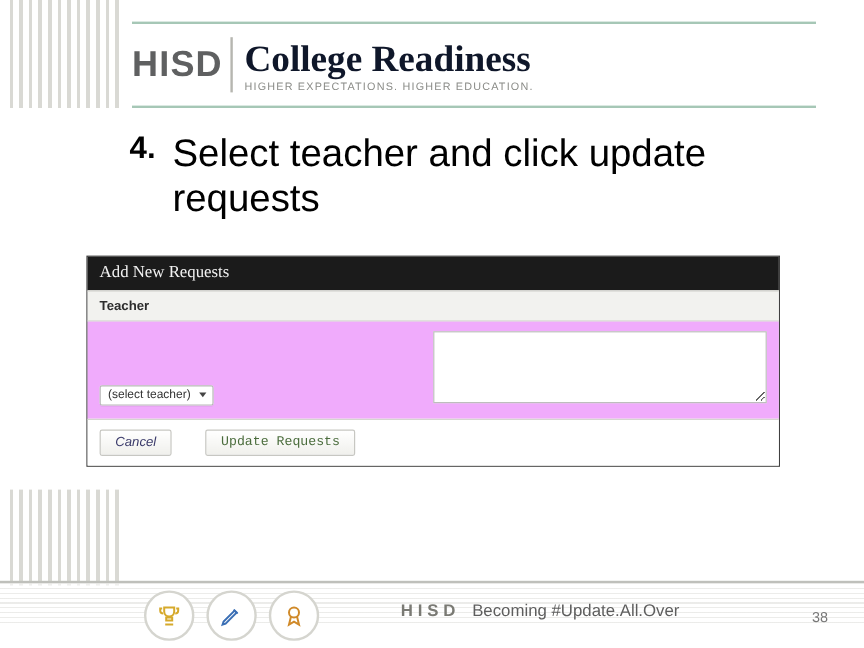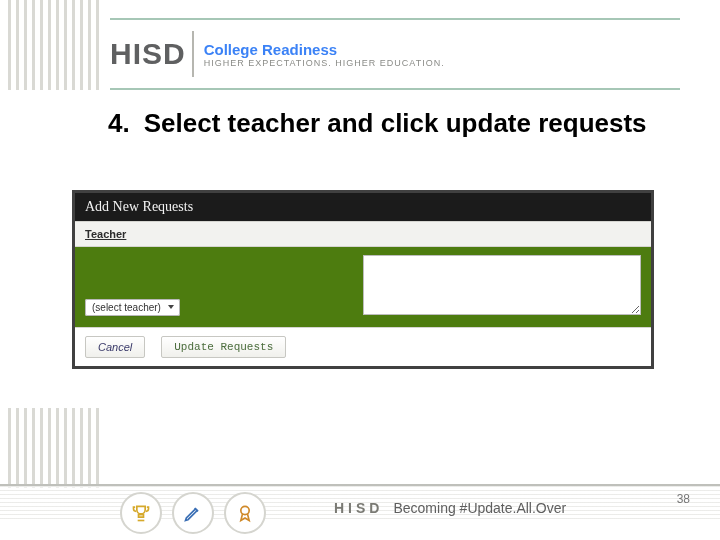--- a/index.html
+++ b/index.html
@@ -51,23 +51,23 @@
     letter-spacing: 1px;
     color: #5f6061;
   }
   .logo-divider {
     width: 2px;
     height: 46px;
     background: #b6b6b0;
     margin: 0 10px 0 6px;
   }
   .logo-title {
-    font-family: Liberation Sans, sans-serif;
-    font-size: 15px;
-    color: #3b82f6;
+    font-family: Liberation Serif, serif;
+    font-size: 31px;
+    color: #0f172a;
     font-weight: 600;
   }
   .logo-sub {
     font-size: 9px;
     letter-spacing: 1px;
     color: #8a8b87;
     margin-top: 0;
   }
 
   
@@ -79,61 +79,61 @@
     align-items: flex-start;
     gap: 14px;
     width: 560px;
   }
   .heading-num {
     font-size: 26px;
     font-weight: 700;
     color: #000;
   }
   .heading-text {
-    font-size: 26px;
-    font-weight: 700;
+    font-size: 32px;
+    font-weight: 400;
     color: #000;
     line-height: 1.2;
   }
 
   
   .panel {
     position: absolute;
-    top: 190px;
+    top: 213px;
     left: 72px;
     width: 576px;
-    border: 3px solid #404040;
+    border: 1px solid #404040;
     background: #fcfcfa;
     font-size: 11px;
     color: #333;
   }
   .panel-black {
     background: #1b1b1b;
     color: #f2f2f2;
     font-family: Georgia, serif;
     font-size: 14px;
     padding: 6px 10px;
   }
   .panel-cols {
     background: #f2f2ef;
     border-top: 1px solid #d5d5d0;
     border-bottom: 1px solid #d5d5d0;
     display: flex;
     font-weight: 600;
     font-size: 11px;
     color: #2d2d2d;
   }
-  .panel-cols .c1 { width: 48%; padding: 6px 10px; text-decoration: underline; }
+  .panel-cols .c1 { width: 48%; padding: 6px 10px; }
   .panel-cols .c2 { flex: 1; padding: 6px 10px; }
 
   .panel-body {
     display: flex;
     align-items: stretch;
     padding: 8px 10px 10px 10px;
-    background: #4d7c0f;
+    background: #f0abfc;
     gap: 11px;
   }
   .panel-body .left {
     width: 48%;
     display: flex;
     align-items: flex-end;
     padding-bottom: 4px;
   }
   .panel-body .right {
     flex: 1;
@@ -167,21 +167,21 @@
     box-sizing: border-box;
     font-size: 11px;
     padding: 3px;
     background: #fff;
   }
 
   .panel-actions {
     border-top: 1px solid #d5d5d0;
     padding: 8px 10px;
     display: flex;
-    gap: 16px;
+    gap: 28px;
     background: #ffffff;
   }
   .btn {
     font-size: 11px;
     padding: 4px 12px;
     border: 1px solid #c7c7c2;
     background: linear-gradient(#ffffff, #f0f0ec);
     border-radius: 2px;
     cursor: pointer;
   }
@@ -237,21 +237,21 @@
     font-size: 14px;
     color: #5e5e5e;
   }
   .footer-center .brand {
     letter-spacing: 4px;
     color: #7a7a74;
     font-weight: 600;
   }
   .page-num {
     position: absolute;
-    bottom: 34px;
+    bottom: 19px;
     right: 30px;
     font-size: 12px;
     color: #777;
   }
 </style>
 </head>
 <body>
 
 <div class="stripes"></div>
 <div class="stripes bottom"></div>

